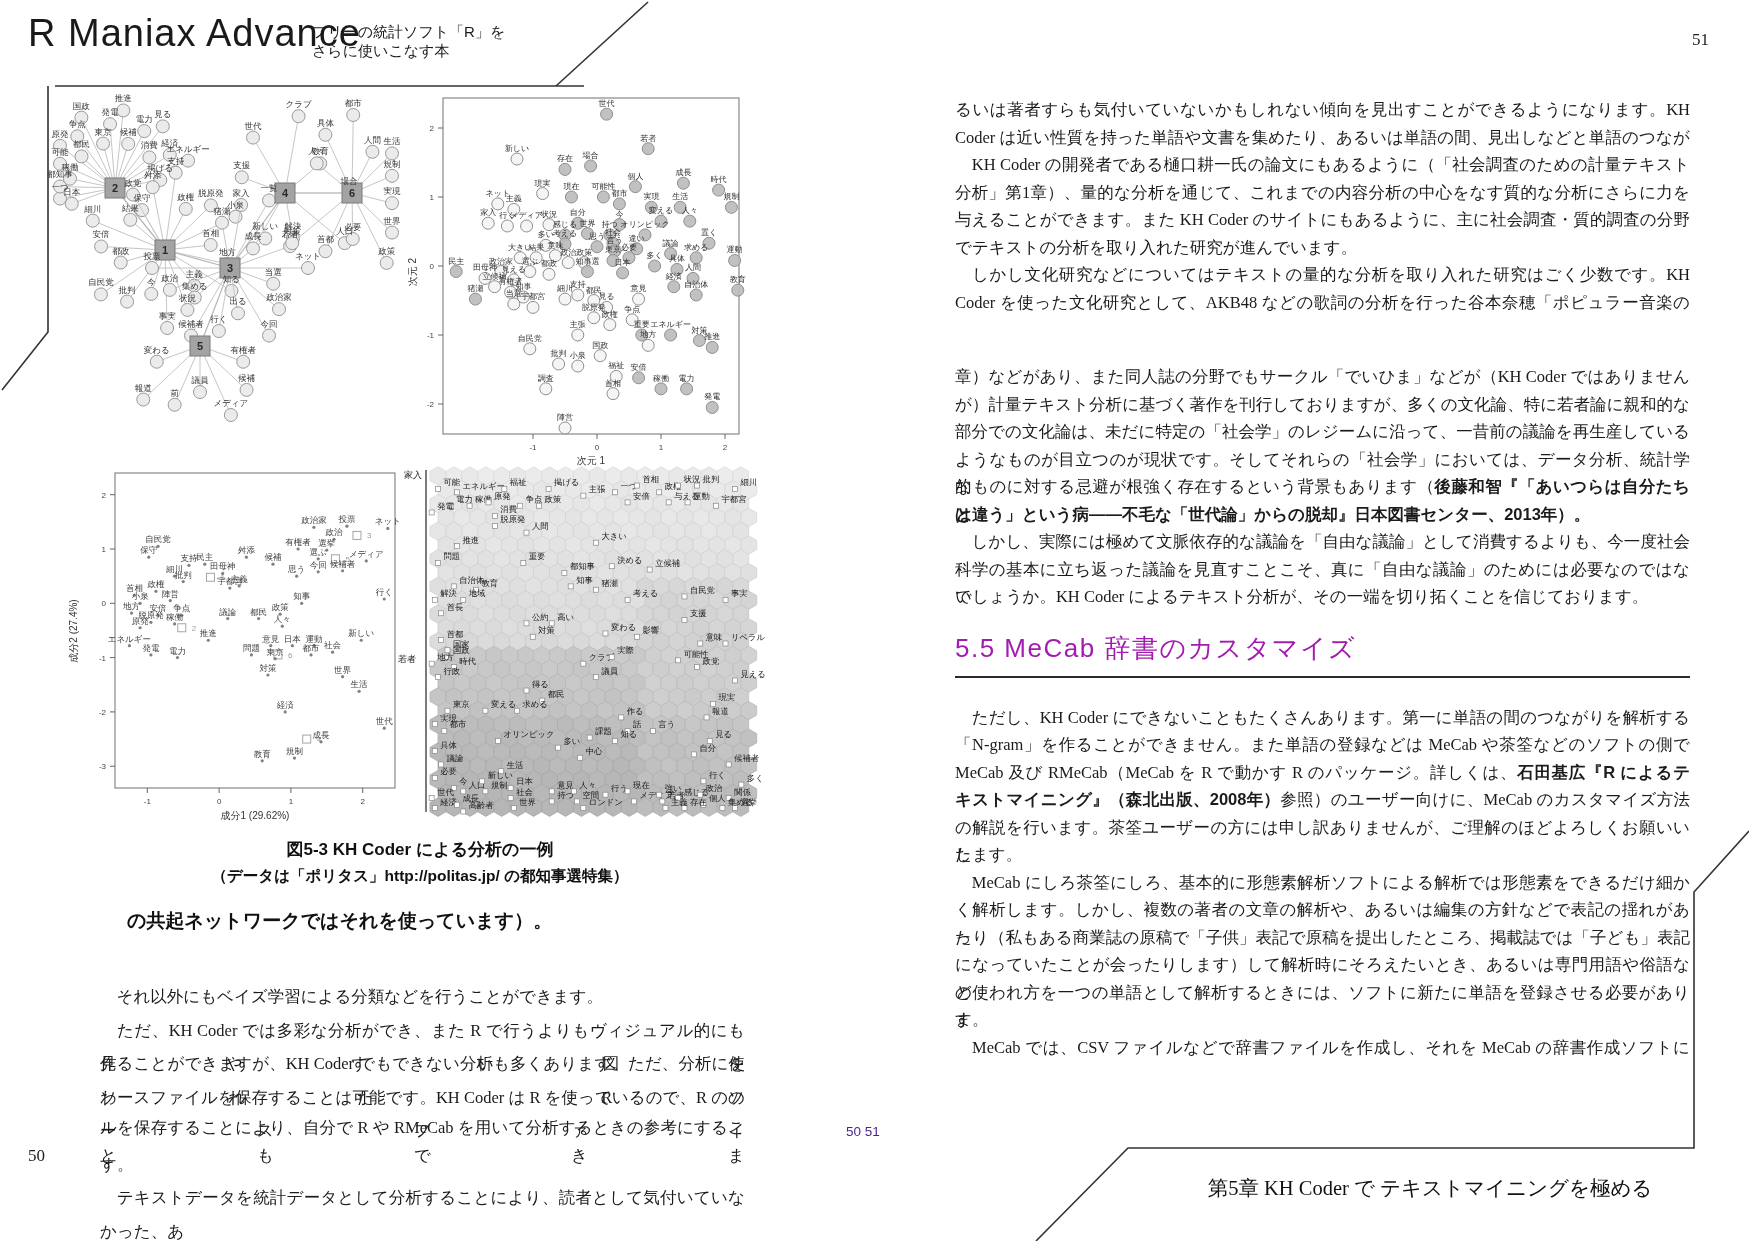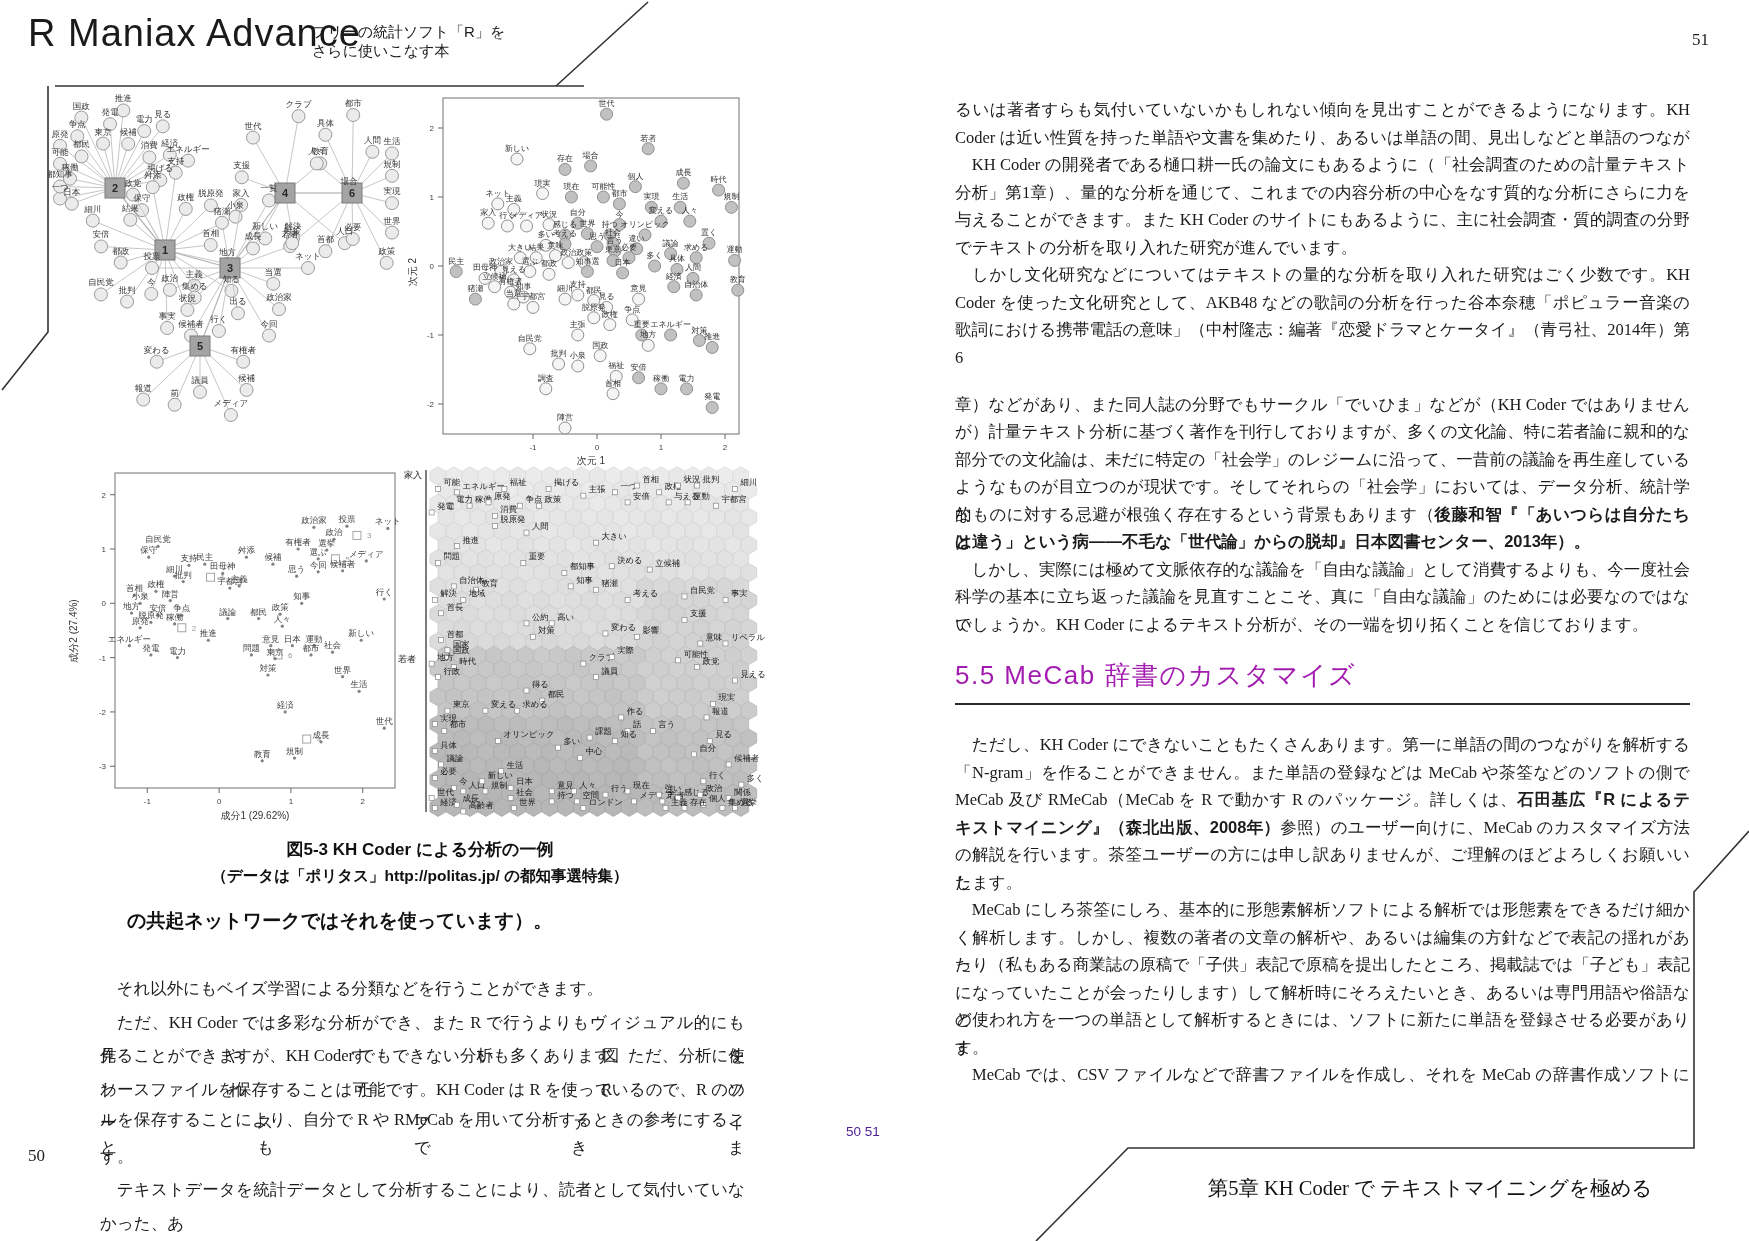--- a/index.html
+++ b/index.html
@@ -1422,40 +1422,39 @@
     <text x="273" y="338.64" font-size="8.3" fill="#151515">主義</text>
     <rect x="321.88" y="339.64" width="5" height="5" fill="#ffffff" stroke="#888" stroke-width="0.7"></rect>
     <text x="329.88" y="338.64" font-size="8.3" fill="#151515">集める</text>
   </svg>
 
 <div id="cap1" class="abs capline">図5-3 KH Coder による分析の一例</div>
 <div id="cap2" class="abs capline">（データは「ポリタス」http://politas.jp/ の都知事選特集）</div>
 
 <div id="lead-bold" class="abs">の共起ネットワークではそれを使っています）。</div>
 <div id="left-text" class="abs">
-    <div class="tline noj" style="height: 33.5px; line-height: 33.5px;"><span>　それ以外にもベイズ学習による分類などを行うことができます。</span></div>
+    <div class="tline noj" style="height: 33.5px; line-height: 33.5px; margin-top: 8px;"><span>　それ以外にもベイズ学習による分類などを行うことができます。</span></div>
     <div class="tline" style="height: 33.5px; line-height: 33.5px;"><span>　ただ、KH Coder では多彩な分析ができ、また R で行うよりもヴィジュアル的にも見やすい図を</span></div>
     <div class="tline" style="height: 33.5px; line-height: 33.5px;"><span>作ることができますが、KH Coder でもできない分析も多くあります。ただ、分析に使われた R の</span></div>
     <div class="tline" style="height: 33.5px; line-height: 33.5px;"><span>ソースファイルを保存することは可能です。KH Coder は R を使っているので、R のソースファイ</span></div>
     <div class="tline" style="height: 33.5px; line-height: 28px;"><span>ルを保存することにより、自分で R や RMeCab を用いて分析するときの参考にすることもできま</span></div>
     <div class="tline noj" style="height: 33.5px; line-height: 33.5px;"><span>す。</span></div>
     <div class="tline noj" style="height: 33.5px; line-height: 33.5px;"><span>　テキストデータを統計データとして分析することにより、読者として気付いていなかった、あ</span></div>
   </div>
 
 <div id="right-col" class="abs">
   <div id="right-before">
       <div class="tline" style="height: 27.5px; line-height: 27.5px;"><span>るいは著者すらも気付いていないかもしれない傾向を見出すことができるようになります。KH</span></div>
       <div class="tline" style="height: 27.5px; line-height: 27.5px;"><span>Coder は近い性質を持った単語や文書を集めたり、あるいは単語の間、見出しなどと単語のつなが</span></div>
       <div class="tline" style="height: 27.5px; line-height: 27.5px;"><span>　KH Coder の開発者である樋口耕一氏の論文にもあるように（「社会調査のための計量テキスト</span></div>
       <div class="tline" style="height: 27.5px; line-height: 27.5px;"><span>分析」第1章）、量的な分析を通じて、これまでの内容分析の中心をなす質的な分析にさらに力を</span></div>
       <div class="tline" style="height: 27.5px; line-height: 27.5px;"><span>与えることができます。また KH Coder のサイトにもあるように、主に社会調査・質的調査の分野</span></div>
       <div class="tline noj" style="height: 27.5px; line-height: 27.5px;"><span>でテキストの分析を取り入れた研究が進んでいます。</span></div>
       <div class="tline" style="height: 27.5px; line-height: 27.5px;"><span>　しかし文化研究などについてはテキストの量的な分析を取り入れた研究はごく少数です。KH</span></div>
       <div class="tline" style="height: 27.5px; line-height: 27.5px;"><span>Coder を使った文化研究として、AKB48 などの歌詞の分析を行った谷本奈穂「ポピュラー音楽の</span></div>
-      <div class="tline" style="height: 27.5px; line-height: 27.5px;"><span>歌詞における携帯電話の意味」（中村隆志：編著『恋愛ドラマとケータイ』（青弓社、2014年）第6</span></div>
       <div class="tline" style="height: 27.5px; line-height: 27.5px; margin-top: 47px;"><span>章）などがあり、また同人誌の分野でもサークル「でいひま」などが（KH Coder ではありません</span></div>
       <div class="tline" style="height: 27.5px; line-height: 27.5px;"><span>が）計量テキスト分析に基づく著作を刊行しておりますが、多くの文化論、特に若者論に親和的な</span></div>
       <div class="tline" style="height: 27.5px; line-height: 27.5px;"><span>部分での文化論は、未だに特定の「社会学」のレジームに沿って、一昔前の議論を再生産している</span></div>
       <div class="tline" style="height: 27.5px; line-height: 27.5px;"><span>ようなものが目立つのが現状です。そしてそれらの「社会学」においては、データ分析、統計学的</span></div>
       <div class="tline" style="height: 27.5px; line-height: 27.5px;"><span>なものに対する忌避が根強く存在するという背景もあります（</span><span class="bseg">後藤和智『「あいつらは自分たちと</span></div>
       <div class="tline noj" style="height: 27.5px; line-height: 27.5px;"><span class="bseg">は違う」という病——不毛な「世代論」からの脱却』日本図書センター、2013年）。</span></div>
       <div class="tline" style="height: 27.5px; line-height: 27.5px;"><span>　しかし、実際には極めて文脈依存的な議論を「自由な議論」として消費するよりも、今一度社会</span></div>
       <div class="tline" style="height: 27.5px; line-height: 27.5px;"><span>科学の基本に立ち返った議論を見直すことこそ、真に「自由な議論」のためには必要なのではない</span></div>
       <div class="tline noj" style="height: 27.5px; line-height: 27.5px;"><span>でしょうか。KH Coder によるテキスト分析が、その一端を切り拓くことを信じております。</span></div>
     </div>

